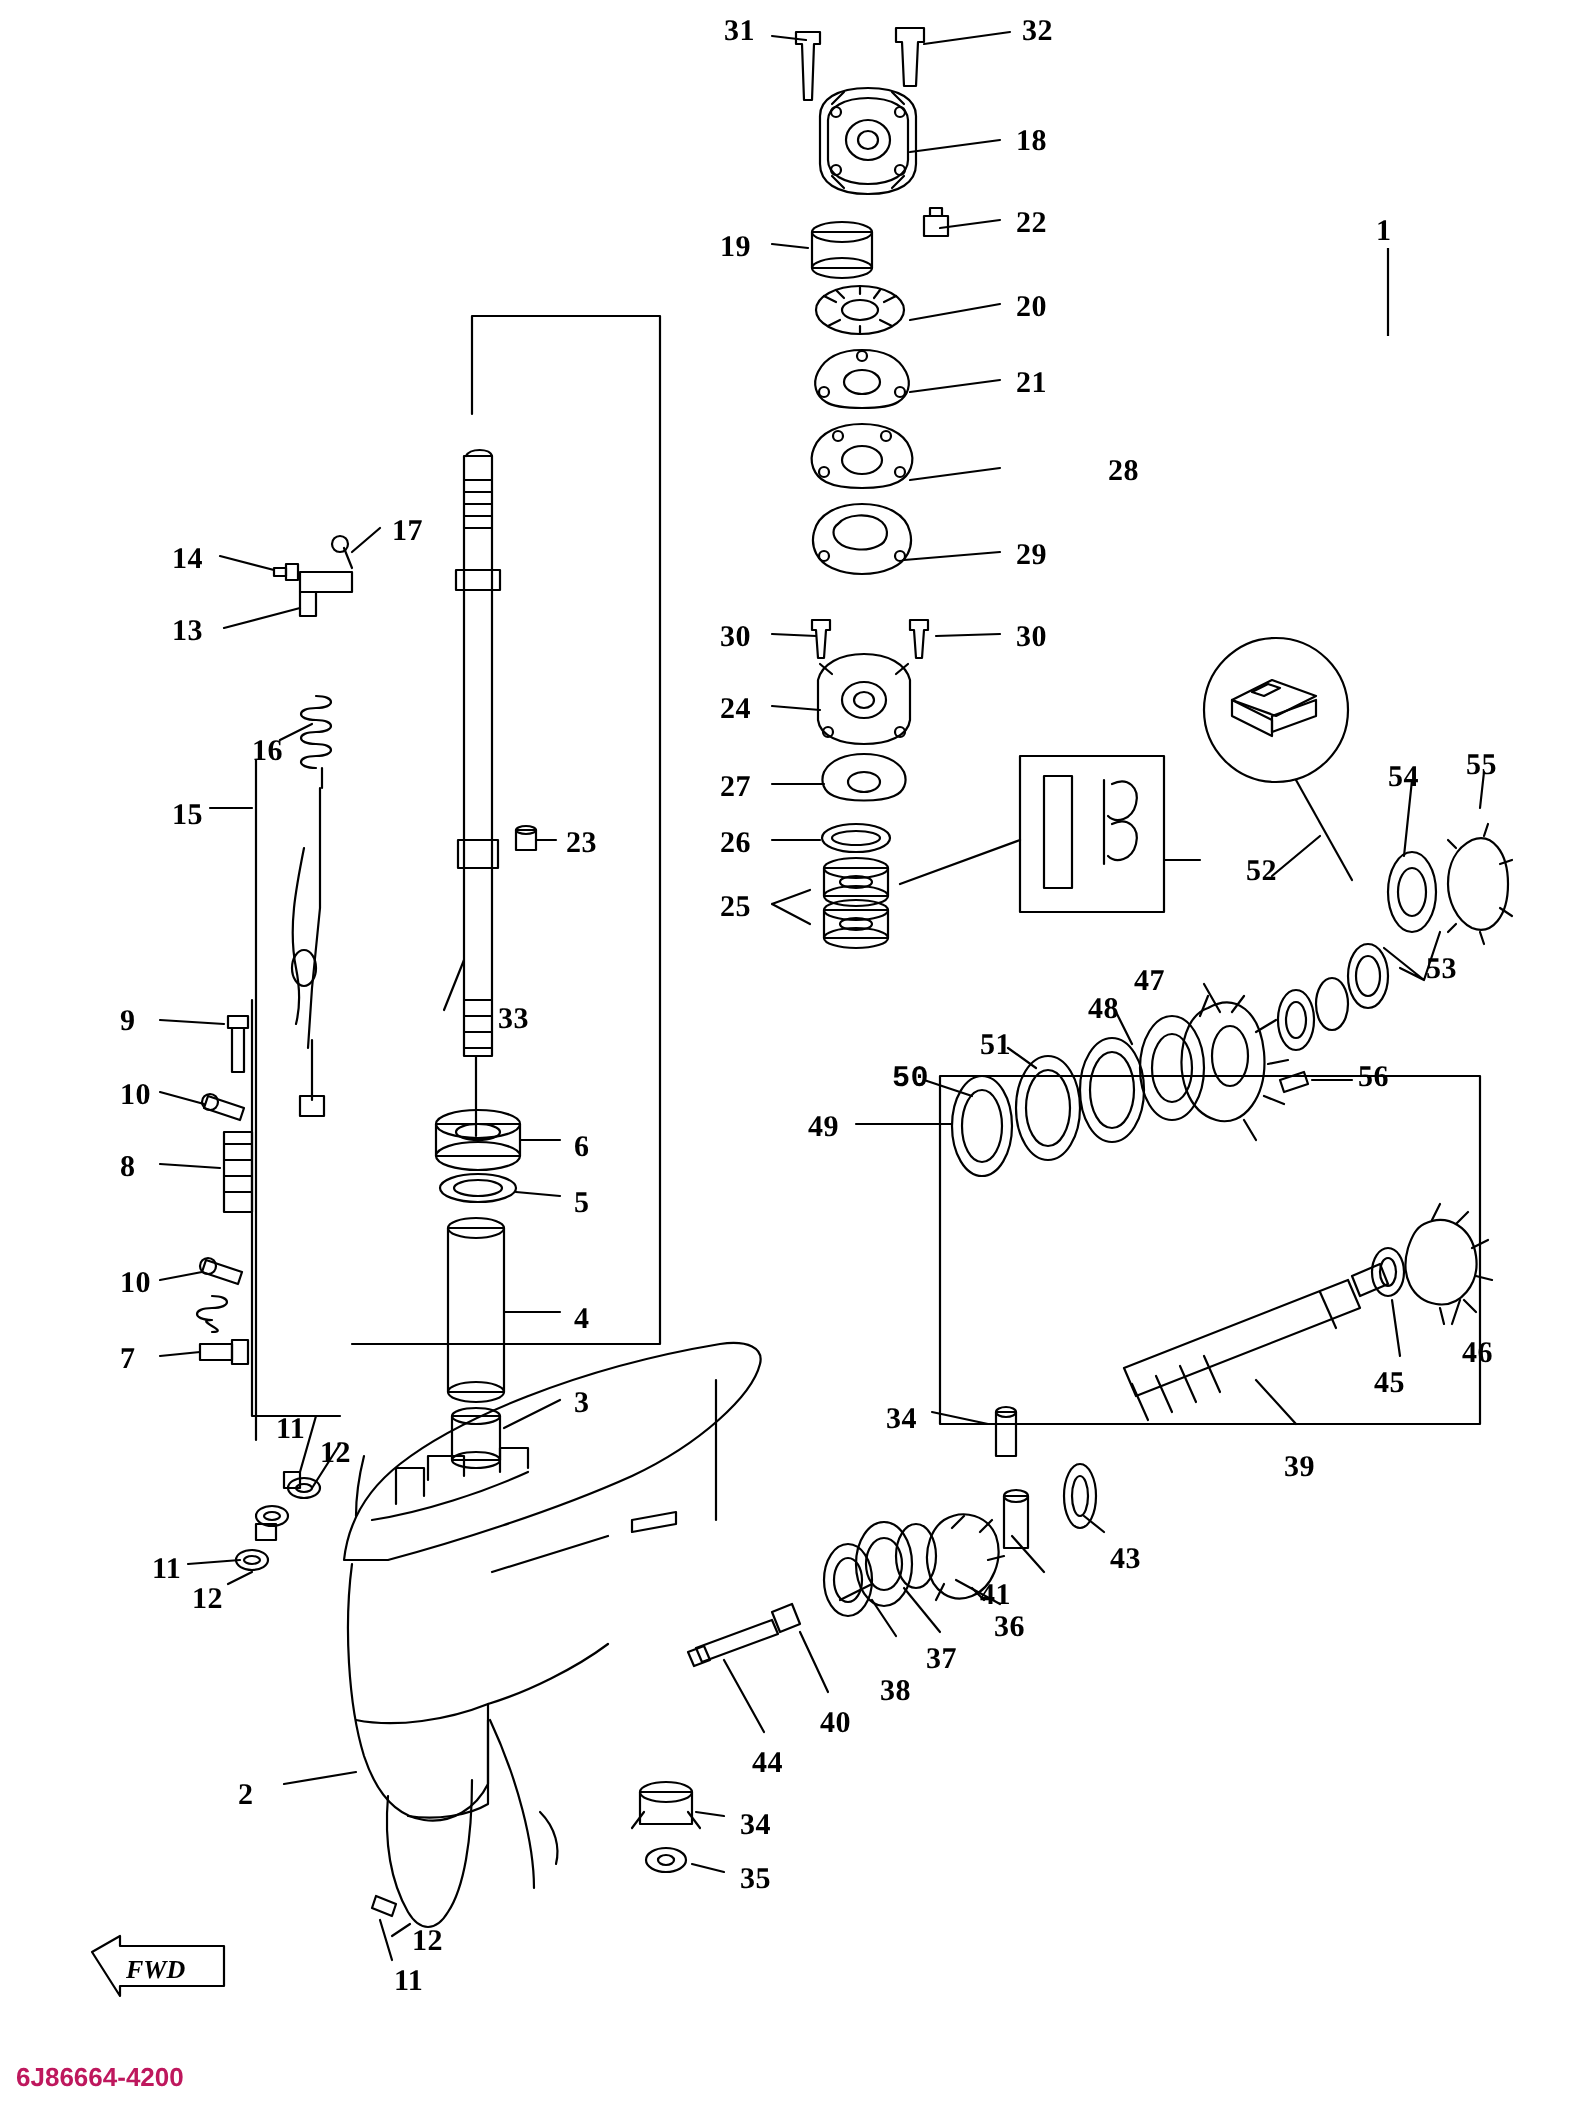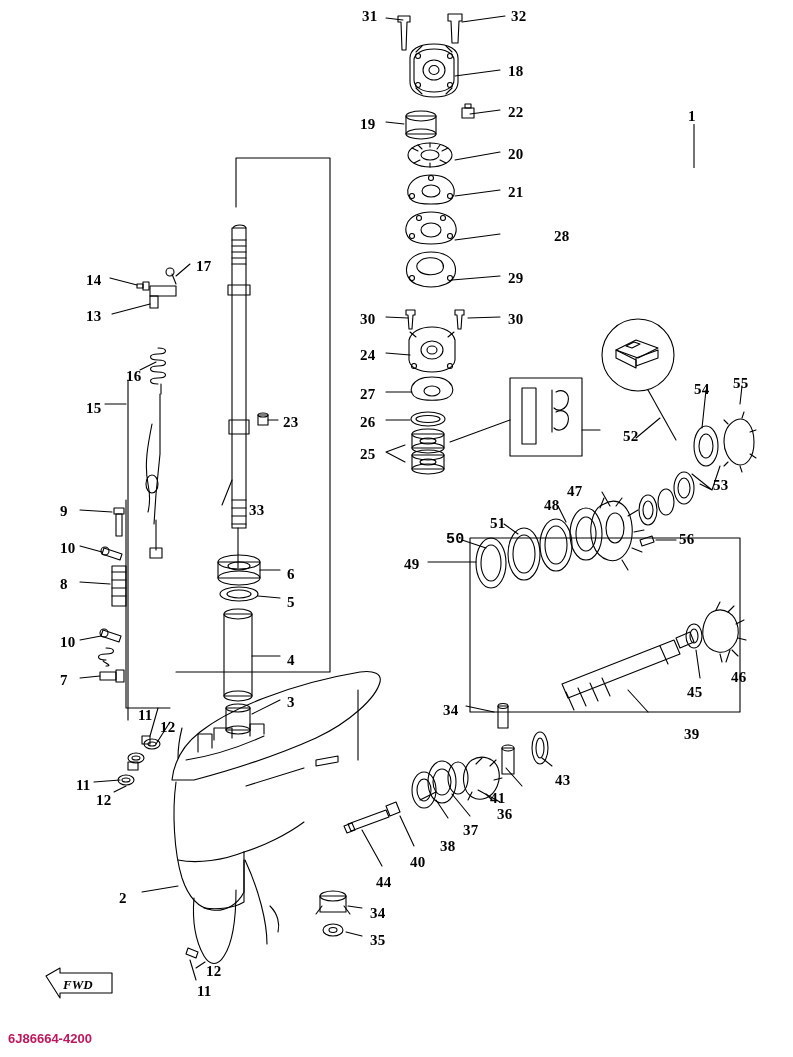--- a/index.html
+++ b/index.html
@@ -426,21 +426,21 @@
       <div class="num" style="left: 60px; top: 540px;">10</div>
       <div class="num" style="left: 60px; top: 576px;">8</div>
       <div class="num" style="left: 60px; top: 634px;">10</div>
       <div class="num" style="left: 60px; top: 672px;">7</div>
       <div class="num" style="left: 287px; top: 566px;">6</div>
       <div class="num" style="left: 287px; top: 594px;">5</div>
       <div class="num" style="left: 287px; top: 652px;">4</div>
       <div class="num" style="left: 287px; top: 694px;">3</div>
       <div class="num" style="left: 731px; top: 669px;">46</div>
       <div class="num" style="left: 687px; top: 684px;">45</div>
-      <div class="num" style="left: 642px; top: 726px; margin-left: 42px;">39</div>
+      <div class="num" style="left: 642px; top: 726px;">39</div>
       <div class="num" style="left: 443px; top: 702px;">34</div>
       <div class="num" style="left: 555px; top: 772px;">43</div>
       <div class="num" style="left: 490px; top: 790px;">41</div>
       <div class="num" style="left: 497px; top: 806px;">36</div>
       <div class="num" style="left: 463px; top: 822px;">37</div>
       <div class="num" style="left: 440px; top: 838px;">38</div>
       <div class="num" style="left: 410px; top: 854px;">40</div>
       <div class="num" style="left: 376px; top: 874px;">44</div>
       <div class="num" style="left: 138px; top: 707px;">11</div>
       <div class="num" style="left: 160px; top: 719px;">12</div>

